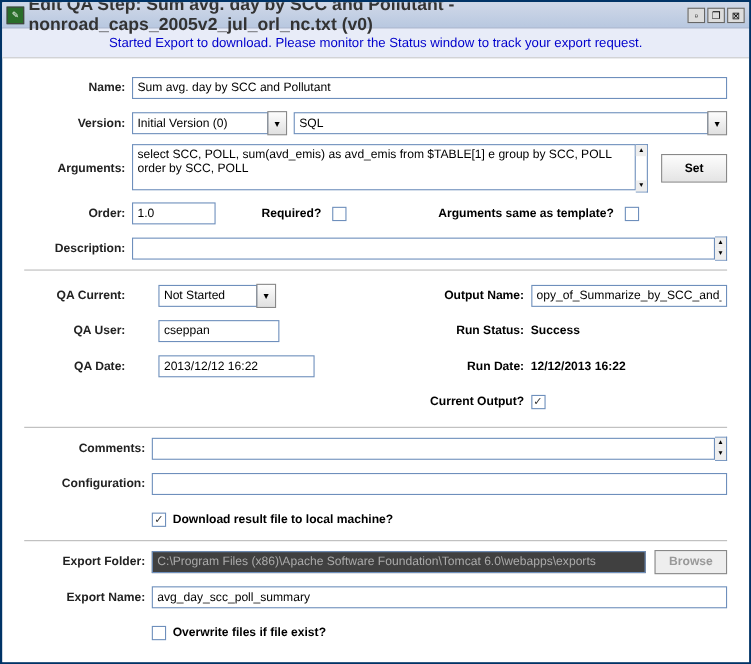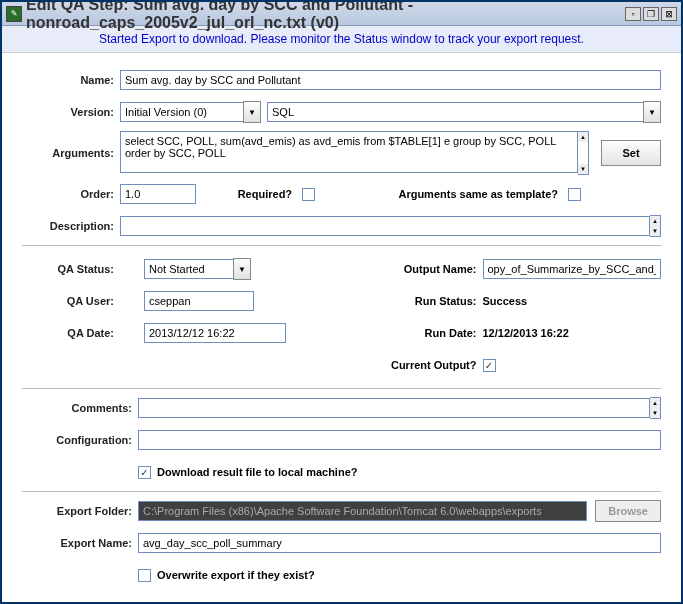--- a/index.html
+++ b/index.html
@@ -202,21 +202,21 @@
         <span>▲</span>
         <span>▼</span>
       </div>
   </div>
 
   <hr class="divider">
 
   <div class="two-col">
     <div class="col">
       <div class="row">
-        <span class="label">QA Status:</span>
+        <span class="label">QA Current:</span>
         <span style="width:24px"></span>
         <input type="text" style="width: 90px;" value="Not Started">
         <span class="dropdown-btn">▼</span>
       </div>
       <div class="row">
         <span class="label">QA User:</span>
         <span style="width:24px"></span>
         <input type="text" style="width: 110px;" value="cseppan">
       </div>
       <div class="row">
@@ -279,21 +279,21 @@
 
   <div class="row">
     <span class="label label-wide">Export Name:</span>
     <input type="text" style="flex: 1 1 0%;" value="avg_day_scc_poll_summary">
   </div>
 
   <div class="row">
     <span class="label label-wide"></span>
     <span class="checkbox"></span>
     <span style="width:6px"></span>
-    <span style="font-weight:bold">Overwrite export if they exist?</span>
+    <span style="font-weight:bold">Overwrite files if file exist?</span>
   </div>
 
   <div class="footer">
     
     
     
   </div>
 
 </div>
 

